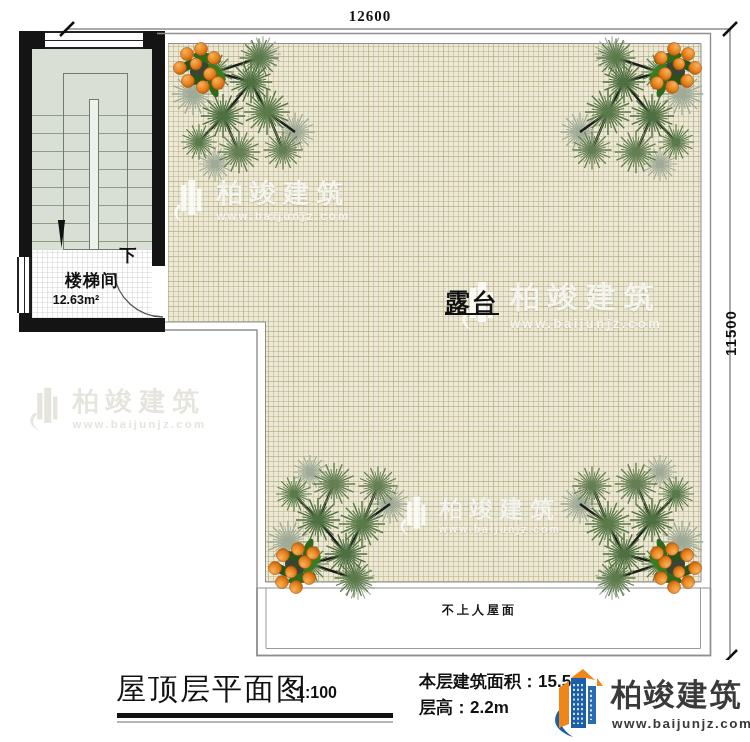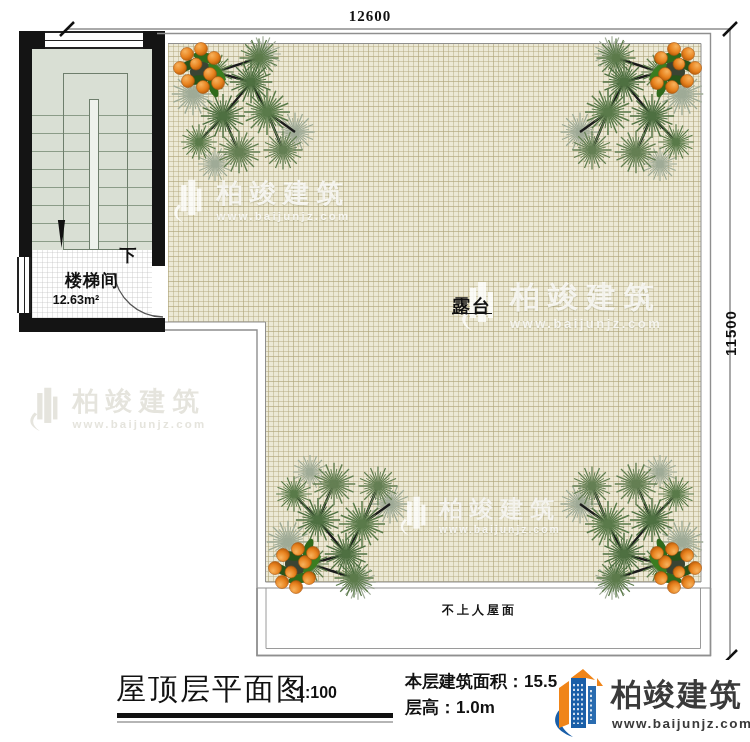--- a/index.html
+++ b/index.html
@@ -38,21 +38,21 @@
   .wm{position:absolute;display:flex;align-items:center;gap:9px;z-index:4;pointer-events:none;
       color:rgba(255,255,255,.8);text-shadow:0 1px 1px rgba(150,145,110,.35);transform-origin:top left;}
   .wm-name{font-size:30px;font-weight:bold;letter-spacing:8px;white-space:nowrap;line-height:1;}
   .wm-url{font-size:13px;font-weight:bold;letter-spacing:2.5px;white-space:nowrap;margin-top:4px;}
   .wm.faint{color:rgba(215,213,203,.65);text-shadow:none;}
   
   .tb-title{position:absolute;left:116px;top:669px;font-size:30px;font-weight:normal;letter-spacing:2px;z-index:5;white-space:nowrap;}
   .tb-rule1{position:absolute;left:117px;top:713px;width:276px;height:5px;background:#111;z-index:5;}
   .tb-rule2{position:absolute;left:117px;top:721px;width:276px;height:2px;background:#b5b5b5;z-index:5;}
   .tb-scale{position:absolute;left:296px;top:684px;font-size:16px;font-weight:bold;z-index:5;}
-  .tb-info{position:absolute;left:405px;top:669px;font-size:17px;font-weight:bold;line-height:26px;z-index:5;white-space:nowrap;}
+  .tb-info{position:absolute;left:419px;top:669px;font-size:17px;font-weight:bold;line-height:26px;z-index:5;white-space:nowrap;}
   .logo{position:absolute;z-index:6;}
   .logo-name{position:absolute;left:611px;top:674px;font-size:31px;font-weight:bold;letter-spacing:2px;color:#3a3a3a;z-index:6;white-space:nowrap;}
   .logo-url{position:absolute;left:612px;top:716px;font-size:13.5px;font-weight:bold;letter-spacing:1.5px;color:#3a3a3a;z-index:6;white-space:nowrap;}
 </style>
 </head>
 <body>
 
 <div class="terrace"></div>
 
 <div class="wall" style="left:19px;top:31px;width:13px;height:301px;"></div>
@@ -193,33 +193,33 @@
       <rect x="33" y="12" width="5" height="26" fill="currentColor"></rect>
   </svg>
   <div>
       <div class="wm-name">柏竣建筑</div>
   <div class="wm-url">www.baijunjz.com</div>
     </div>
 </div>
 
 <div class="lbl dim" style="left:335px;top:8px;width:70px;font-family:Liberation Serif, serif;">12600</div>
 <div class="lbl dim rot" style="left:699px;top:325px;width:62px;height:16px;">11500</div>
-<div class="lbl" style="left:417px;top:296px;width:110px;font-size:18px;letter-spacing:2px;text-decoration:underline;">露台</div>
+<div class="lbl" style="left:417px;top:288px;width:110px;font-size:25px;letter-spacing:2px;text-decoration:underline;">露台</div>
 <div class="lbl" style="left:257px;top:604px;width:445px;font-size:12px;letter-spacing:3px;">不上人屋面</div>
 <div class="lbl" style="left:116px;top:246px;width:24px;font-size:17px;">下</div>
 <div class="lbl" style="left:32px;top:271px;width:120px;font-size:17px;letter-spacing:1px;">楼梯间</div>
 <div class="lbl" style="left:16px;top:293px;width:120px;font-size:12.5px;">12.63m²</div>
 
 <div class="tb-title">屋顶层平面图</div>
 <div class="tb-rule1"></div>
 <div class="tb-rule2"></div>
 <div class="tb-scale">1:100</div>
 <div class="tb-info">
   <div><span>本层建筑面积：</span><span>15.5</span></div>
-  <div><span>层高：</span><span>1.0m</span></div>
+  <div><span>层高：</span><span>2.2m</span></div>
 </div>
 
 <svg class="logo" style="left:545px;top:666px;" width="62" height="74" viewBox="0 0 62 74">
   <path d="M16 42 C6 52 8 64 28 71 C14 62 12 52 22 44 Z" fill="#1a5fa8"></path>
   <polygon points="14,22 24,15 24,58 14,62" fill="#f08519"></polygon>
   <rect x="26" y="12" width="15" height="50" fill="#1a5fa8"></rect>
   <polygon points="26,12 38,3 50,14 41,12" fill="#f08519"></polygon>
   <rect x="43" y="20" width="8" height="38" fill="#2a6cb0"></rect>
   <path d="M29 18 V58 M33 18 V58 M37 18 V58 M46 24 V54" stroke="#fff" stroke-width="1.6" stroke-dasharray="2.2 2.6" fill="none"></path>
   <polygon points="52,12 58,20 52,20" fill="#f08519"></polygon>

